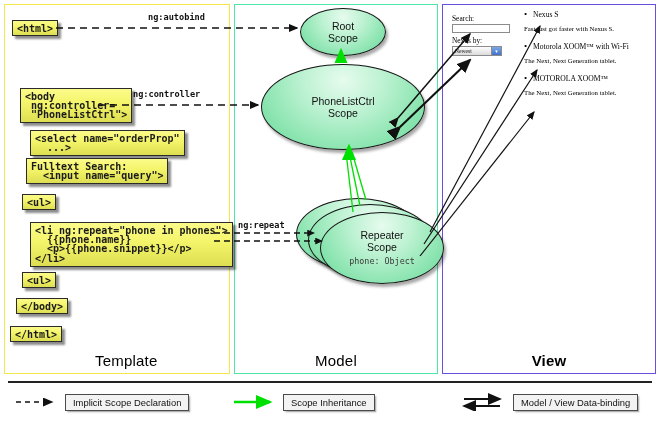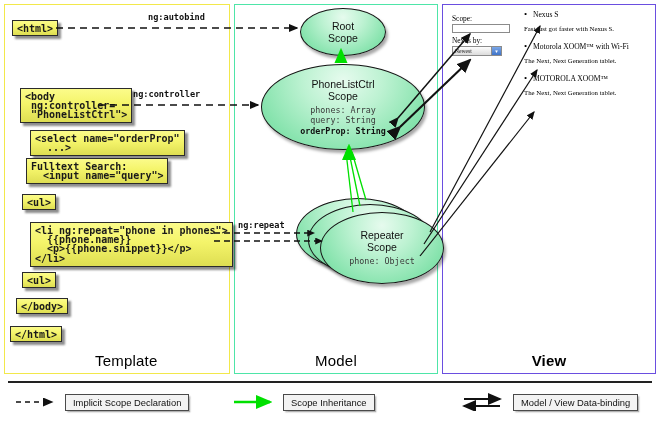--- a/index.html
+++ b/index.html
@@ -128,37 +128,34 @@
     <span>Root</span><br>
     <span>Scope</span>
   </div>
 </div>
 
 <div class="ellipse" id="ell-ctrl">
   <div class="e-title">
     <span>PhoneListCtrl</span><br>
     <span>Scope</span>
   </div>
-  <div class="e-props"><span>phones: Array
-query: String
-</span><b>orderProp: String</b></div>
 </div>
 
 <div class="ellipse" id="rep-back2"></div>
 <div class="ellipse" id="rep-back1"></div>
 <div class="ellipse" id="ell-rep">
   <div class="e-title">
     <span>Repeater</span><br>
     <span>Scope</span>
   </div>
   <div class="e-props">phone: Object</div>
 </div>
 
 <div id="view-form">
-  <div class="vf-label">Scope:</div>
+  <div class="vf-label">Search:</div>
   <div class="vf-input"></div>
   <div class="vf-label" style="margin-top:3px;">Nexus by:</div>
   <div class="vf-select">
     <span>Newest</span>
     <span class="arrow">▾</span>
   </div>
 </div>
 
 <div id="view-list">
   <div class="phone-item">

